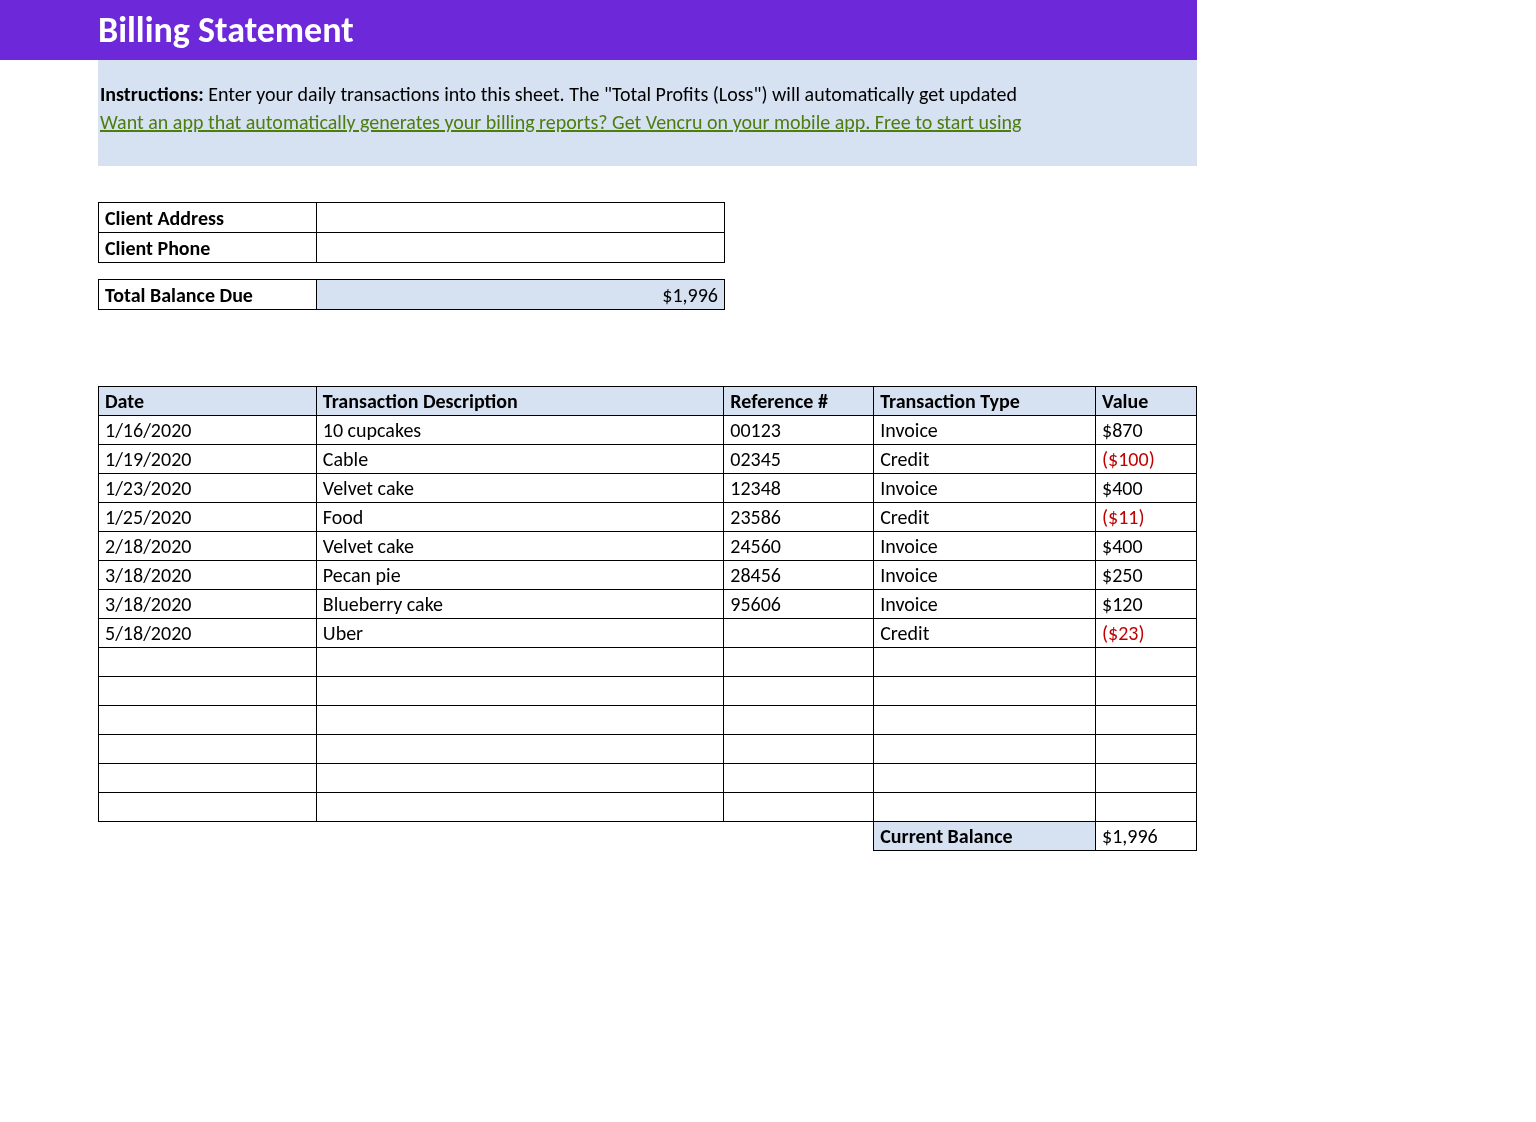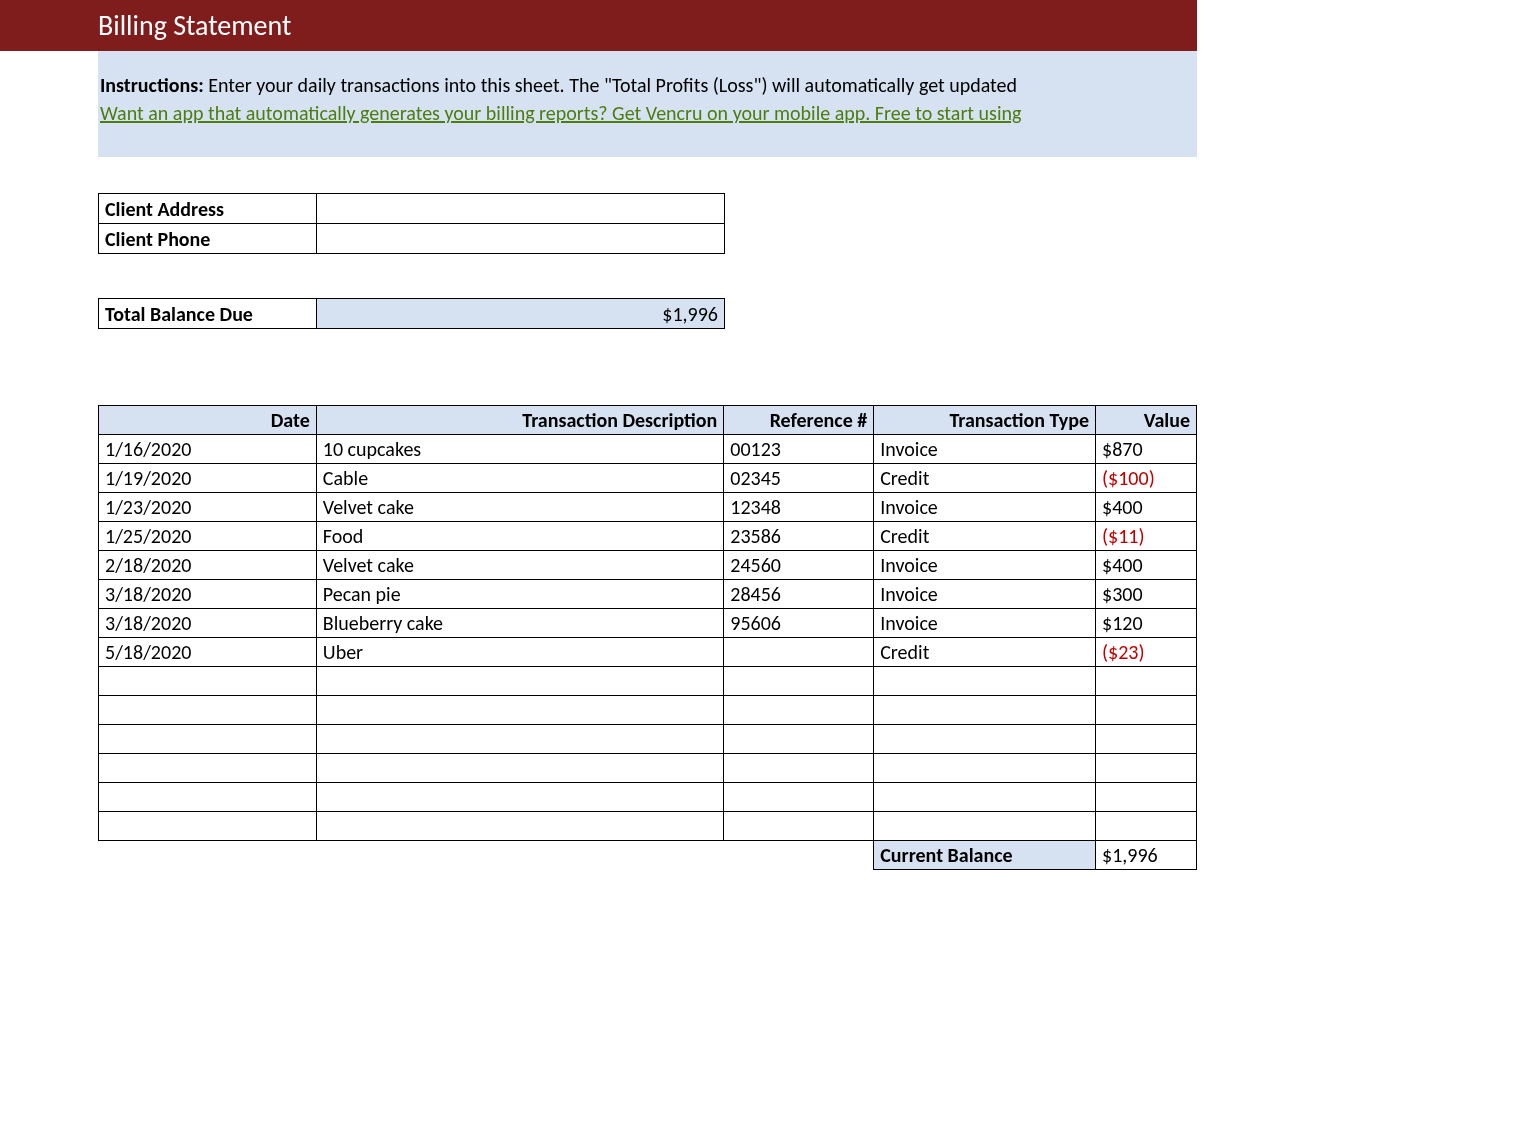--- a/index.html
+++ b/index.html
@@ -3,25 +3,25 @@
   <meta charset="utf-8">
   <style>
     * { box-sizing: border-box; margin: 0; padding: 0; }
     body {
       font-family: Calibri, "Segoe UI", Arial, sans-serif;
       background: #fff;
       font-size: 20px;
       color: #000;
     }
     .header-bar {
-      background: #7f1d1d;
+      background: #6d28d9;
       color: #fff;
       padding: 8px 0 8px 98px;
-      font-size: 28px;
-      font-weight: normal;
+      font-size: 36px;
+      font-weight: bold;
       width: 1197px;
     }
     .content {
       padding: 0 0 0 98px;
     }
     .instructions-box {
       background: #d6e1f1;
       padding: 22px 10px 32px 2px;
       width: 1099px;
     }
@@ -43,21 +43,21 @@
       border: 1px solid #000;
       height: 30px;
       padding: 2px 6px;
       font-size: 20px;
       vertical-align: middle;
     }
     .client-label { width: 218px; font-weight: bold; }
     .client-value { width: 408px; }
     .balance-table {
       border-collapse: collapse;
-      margin-top: 44px;
+      margin-top: 16px;
     }
     .balance-table td {
       border: 1px solid #000;
       height: 30px;
       padding: 2px 6px;
       font-size: 20px;
       vertical-align: middle;
     }
     .balance-label { width: 218px; font-weight: bold; }
     .balance-value { width: 408px; text-align: right; background: #d6e1f1; }
@@ -70,21 +70,20 @@
       border: 1px solid #000;
       height: 29px;
       padding: 2px 6px;
       font-size: 20px;
       vertical-align: middle;
       text-align: left;
     }
     .tx-table th {
       background: #d6e1f1;
       font-weight: bold;
-      text-align: right;
     }
     .col-date { width: 218px; }
     .col-desc { width: 408px; }
     .col-ref { width: 150px; }
     .col-type { width: 222px; }
     .col-val { width: 101px; }
     .date-cell { text-align: right; }
     .ref-cell { text-align: right; }
     .val-cell { text-align: right; }
     .neg { color: #c00000; }
@@ -173,21 +172,21 @@
           <td>Velvet cake</td>
           <td class="ref-cell">24560</td>
           <td>Invoice</td>
           <td class="val-cell">$400</td>
         </tr>
         <tr>
           <td class="date-cell">3/18/2020</td>
           <td>Pecan pie</td>
           <td class="ref-cell">28456</td>
           <td>Invoice</td>
-          <td class="val-cell">$300</td>
+          <td class="val-cell">$250</td>
         </tr>
         <tr>
           <td class="date-cell">3/18/2020</td>
           <td>Blueberry cake</td>
           <td class="ref-cell">95606</td>
           <td>Invoice</td>
           <td class="val-cell">$120</td>
         </tr>
         <tr>
           <td class="date-cell">5/18/2020</td>

